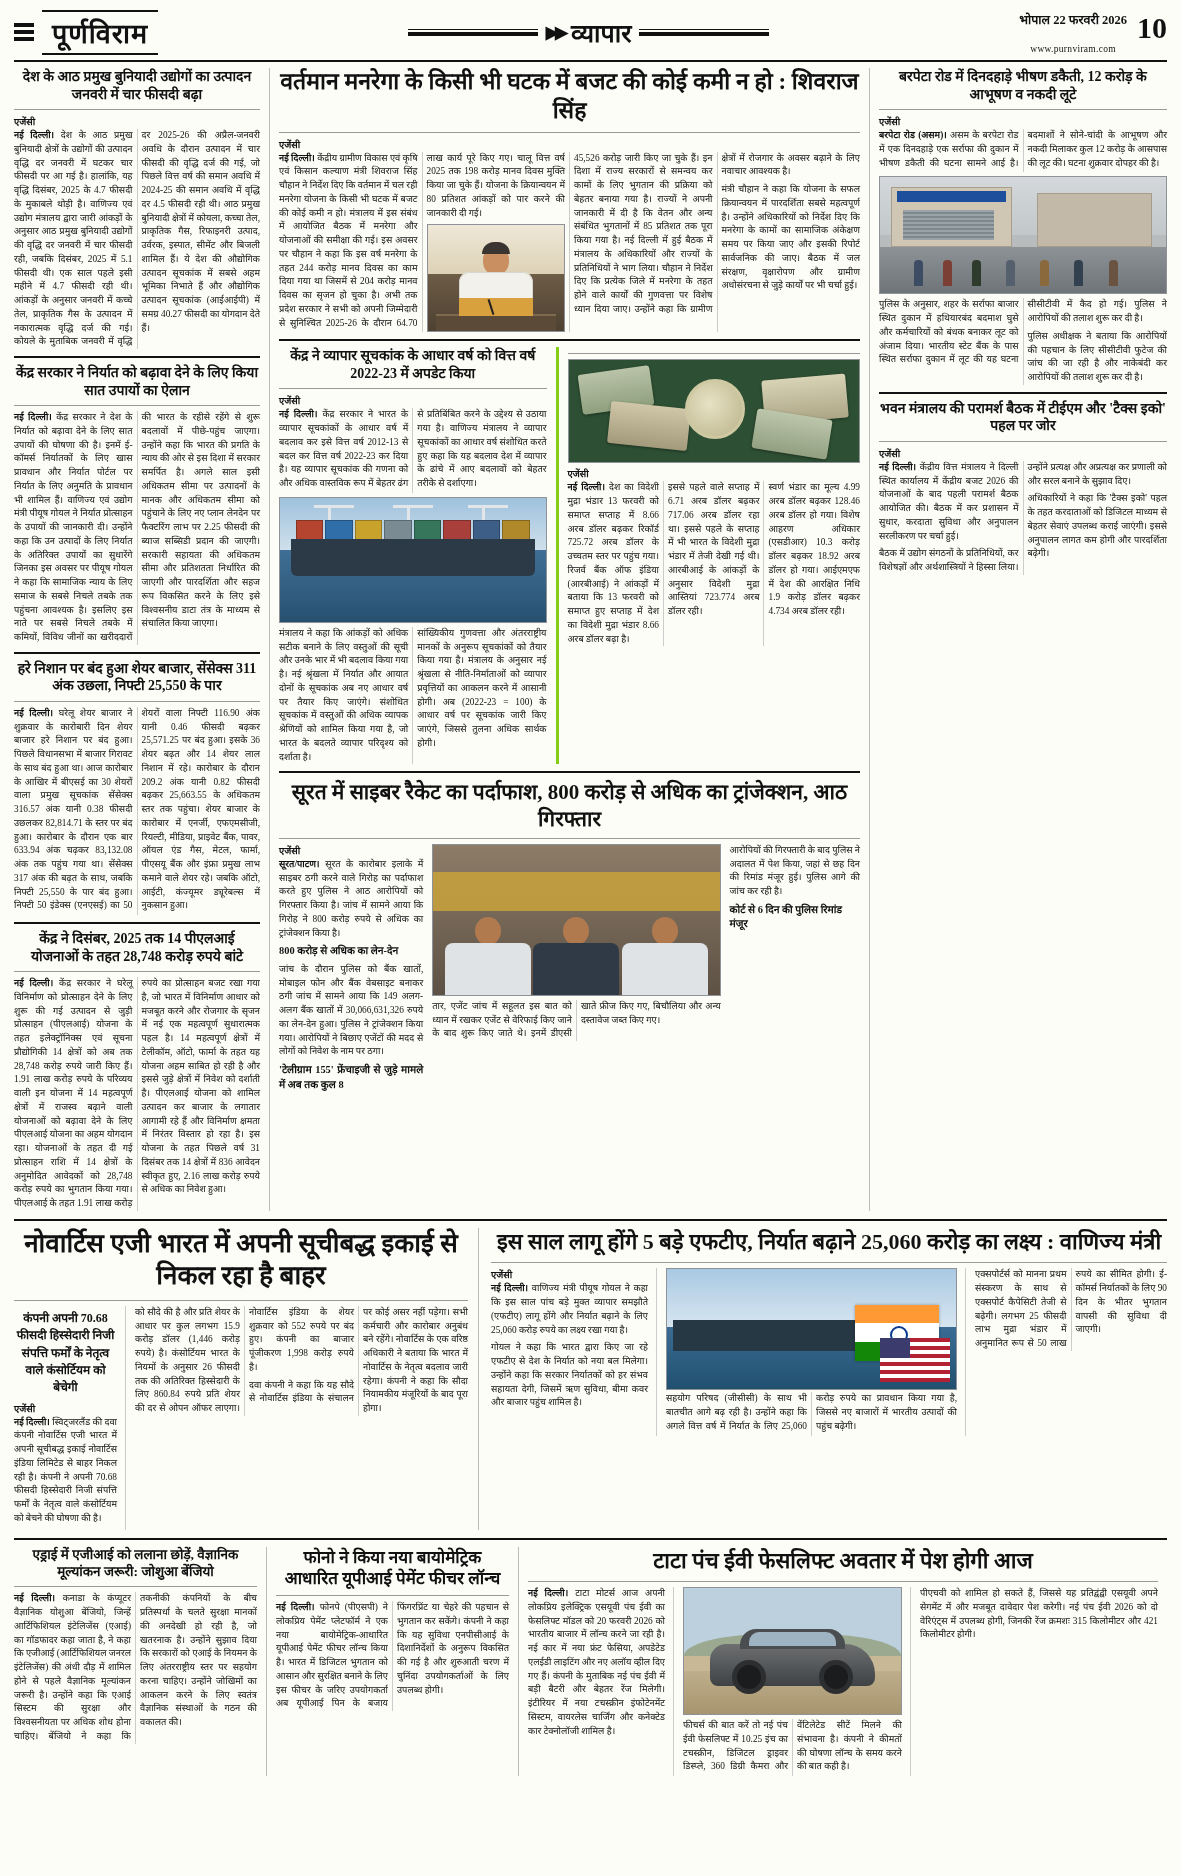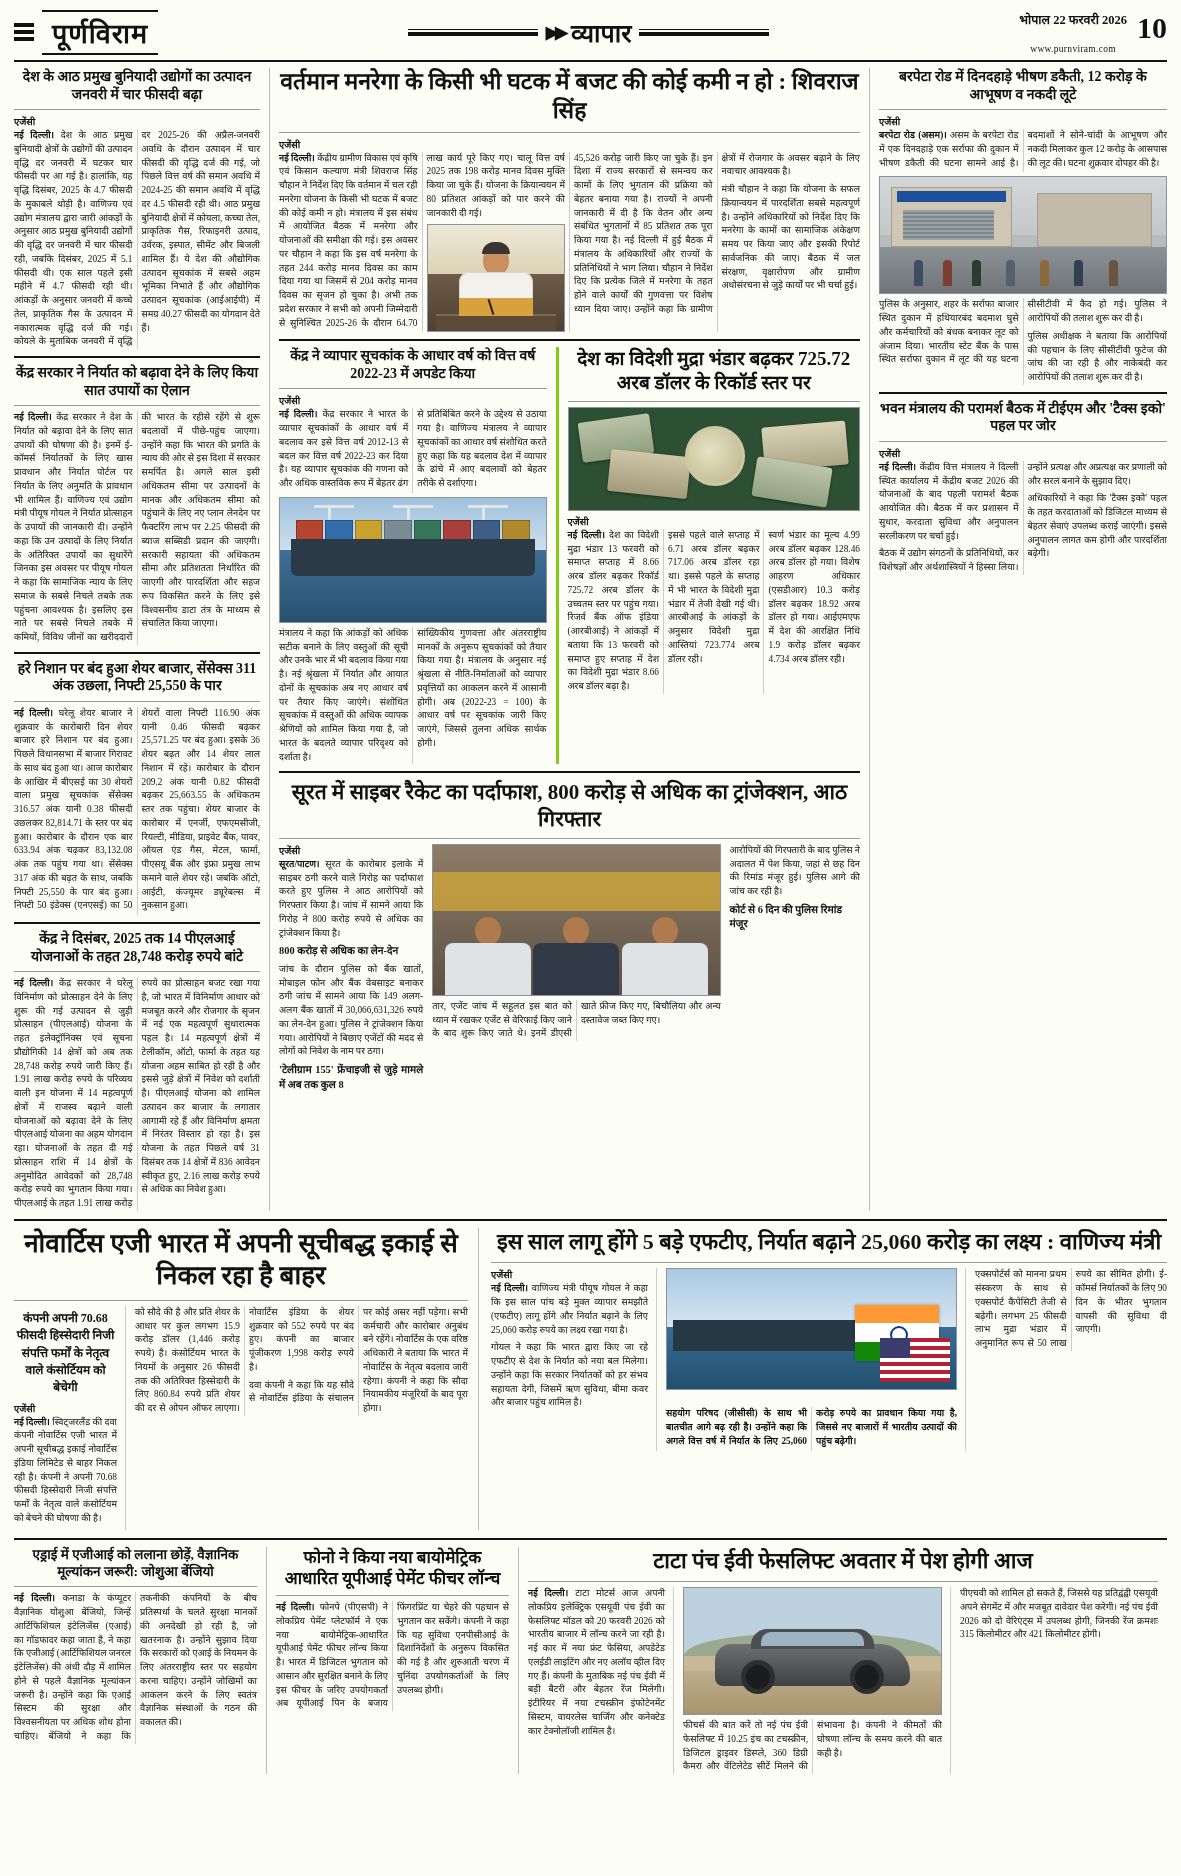--- a/index.html
+++ b/index.html
@@ -477,21 +477,20 @@
             </div>
             <div class="ship"></div>
           </div>
           <div class="body cols2">
             <p><span>मंत्रालय ने कहा कि आंकड़ों को अधिक सटीक बनाने के लिए वस्तुओं की सूची और उनके भार में भी बदलाव किया गया है। नई श्रृंखला में निर्यात और आयात दोनों के सूचकांक अब नए आधार वर्ष पर तैयार किए जाएंगे। संशोधित सूचकांक में वस्तुओं की अधिक व्यापक श्रेणियों को शामिल किया गया है, जो भारत के बदलते व्यापार परिदृश्य को दर्शाता है।</span></p>
             <p><span>सांख्यिकीय गुणवत्ता और अंतरराष्ट्रीय मानकों के अनुरूप सूचकांकों को तैयार किया गया है। मंत्रालय के अनुसार नई श्रृंखला से नीति-निर्माताओं को व्यापार प्रवृत्तियों का आकलन करने में आसानी होगी। अब (2022-23 = 100) के आधार वर्ष पर सूचकांक जारी किए जाएंगे, जिससे तुलना अधिक सार्थक होगी।</span></p>
           </div>
         </div>
 
         <div style="width:302px;padding-left:9px;">
-          <h2 class="headline">देश का विदेशी मुद्रा भंडार बढ़कर 725.72 अरब डॉलर के रिकॉर्ड स्तर पर</h2>
           <div class="hr-thin"></div>
           <div class="photo ph-cash" style="width:100%;height:104px;margin:3px 0 4px;">
             <div class="note" style="left:4%;top:10%;width:72px;height:40px;background:linear-gradient(#b9c3a8,#8fa07e);transform:rotate(-8deg);"></div>
             <div class="note" style="left:14%;top:44%;width:80px;height:42px;background:linear-gradient(#c7c0a3,#9d9madd);transform:rotate(6deg);background:linear-gradient(#cfc7a8,#a39a7c);"></div>
             <div class="roll"></div>
             <div class="note" style="right:4%;top:16%;width:84px;height:44px;background:linear-gradient(#d9d3b6,#aca586);transform:rotate(-5deg);"></div>
             <div class="note" style="right:10%;bottom:8%;width:76px;height:40px;background:linear-gradient(#bcc6ab,#92a081);transform:rotate(9deg);"></div>
           </div>
           <div class="byline">एजेंसी</div>
           <div class="body cols3">
@@ -631,21 +630,21 @@
           </div>
         </div>
         <div style="width:300px;border-right:1px solid #ccc;padding-right:8px;">
           <div class="photo ph-trade" style="width:100%;height:122px;">
             <div class="sky"></div>
             <div class="sea"></div>
             <div class="vessel"></div>
             <div class="flag"></div>
             <div class="usflag"></div>
           </div>
-          <div class="body cols2" style="margin-top:17px;font-weight:bold;">
+          <div class="body cols2" style="margin-top:2px;">
             <p><span>सहयोग परिषद (जीसीसी) के साथ भी बातचीत आगे बढ़ रही है। उन्होंने कहा कि अगले वित्त वर्ष में निर्यात के लिए 25,060 करोड़ रुपये का प्रावधान किया गया है, जिससे नए बाजारों में भारतीय उत्पादों की पहुंच बढ़ेगी।</span></p>
           </div>
         </div>
         <div style="flex:1;">
           <div class="body cols2">
             <p><span>एक्सपोर्टर्स को मानना प्रथम संस्करण के साथ से एक्सपोर्ट कैपेसिटी तेजी से बढ़ेगी। लगभग 25 फीसदी लाभ मुद्रा भंडार में अनुमानित रूप से 50 लाख रुपये का सीमित होगी। ई-कॉमर्स निर्यातकों के लिए 90 दिन के भीतर भुगतान वापसी की सुविधा दी जाएगी।</span></p>
           </div>
         </div>
       </div>
     </div>
@@ -672,21 +671,21 @@
 
     <div class="tp" style="flex:1;">
       <h1 class="big-head sm">टाटा पंच ईवी फेसलिफ्ट अवतार में पेश होगी आज</h1>
       <div class="hr-thin"></div>
       <div style="display:flex;gap:9px;">
         <div style="width:146px;border-right:1px solid #ccc;padding-right:8px;">
           <div class="body">
             <p><b>नई दिल्ली।</b> <span>टाटा मोटर्स आज अपनी लोकप्रिय इलेक्ट्रिक एसयूवी पंच ईवी का फेसलिफ्ट मॉडल को 20 फरवरी 2026 को भारतीय बाजार में लॉन्च करने जा रही है। नई कार में नया फ्रंट फेसिया, अपडेटेड एलईडी लाइटिंग और नए अलॉय व्हील दिए गए हैं। कंपनी के मुताबिक नई पंच ईवी में बड़ी बैटरी और बेहतर रेंज मिलेगी। इंटीरियर में नया टचस्क्रीन इंफोटेनमेंट सिस्टम, वायरलेस चार्जिंग और कनेक्टेड कार टेक्नोलॉजी शामिल है।</span></p>
           </div>
         </div>
-        <div style="width:268px;border-right:1px solid #ccc;padding-right:8px;">
+        <div style="width:228px;border-right:1px solid #ccc;padding-right:8px;">
           <div class="photo ph-car" style="width:100%;height:128px;">
             <div class="hills"></div>
             <div class="road"></div>
             <div class="body"></div>
             <div class="roof"></div>
             <div class="glass"></div>
             <div class="wheel" style="left:22%;"></div>
             <div class="wheel" style="right:22%;"></div>
           </div>
           <div class="body cols2" style="margin-top:4px;">

